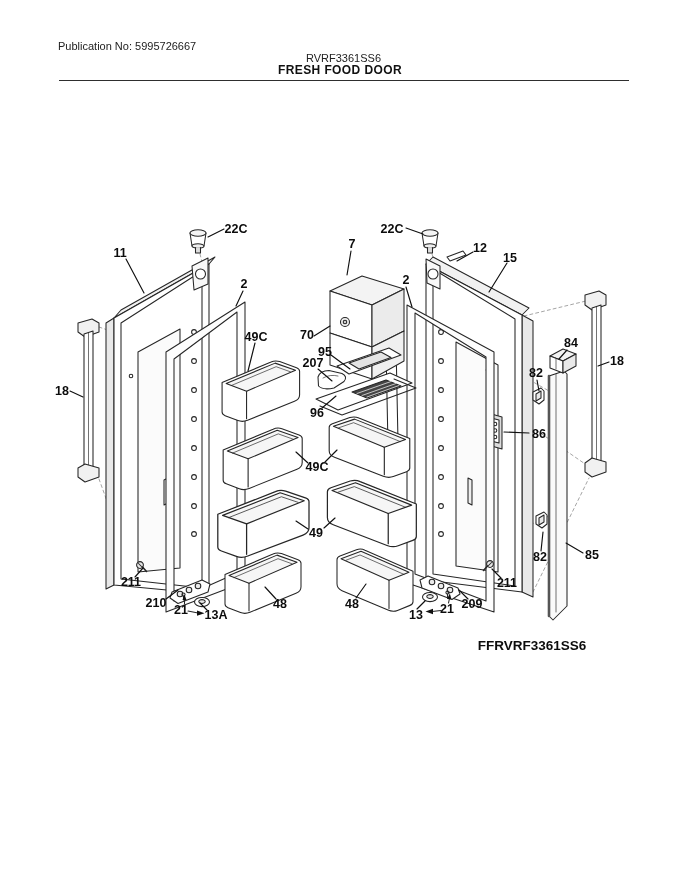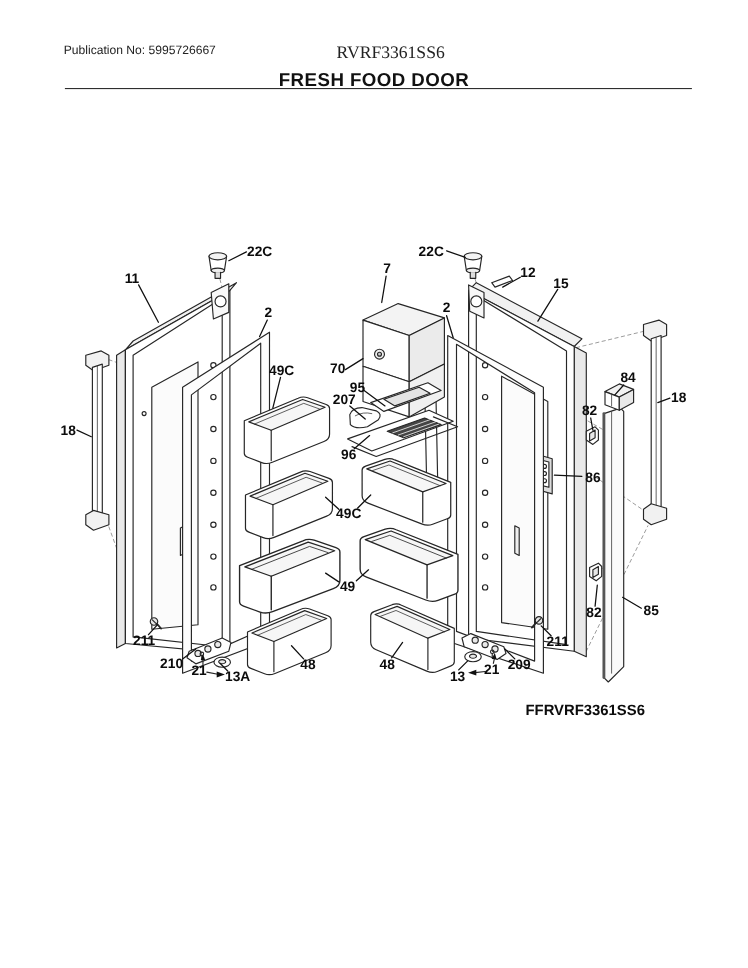--- a/index.html
+++ b/index.html
@@ -1,21 +1,21 @@
 <!DOCTYPE html>
 <html><head>
 <meta charset="utf-8">
 <style>
   html,body{margin:0;padding:0;background:#fff;}
   .page{position:relative;width:680px;height:772px;background:#fff;
         font-family:"Liberation Sans",sans-serif;overflow:hidden;color:#111;}
   .pub-no{position:absolute;left:58px;top:40px;font-size:11px;color:#222;white-space:nowrap;}
-  .model-no{position:absolute;left:306px;top:40px;font-size:16px;color:#222;white-space:nowrap;font-family:Liberation Serif, serif;}
+  .model-no{position:absolute;left:306px;top:52px;font-size:11px;color:#222;white-space:nowrap;}
   .page-title{position:absolute;left:0;right:0;top:63px;text-align:center;
-              font-size:17px;font-weight:bold;letter-spacing:.4px;color:#111;}
+              font-size:12px;font-weight:bold;letter-spacing:.4px;color:#111;}
   .header-rule{position:absolute;left:59px;top:80px;width:570px;height:1.4px;background:#2e2e2e;}
   svg.diagram{position:absolute;left:0;top:0;width:680px;height:880px;}
   svg .ink{stroke:#262626;stroke-width:1.05;fill:none;stroke-linejoin:round;stroke-linecap:round;}
   svg .dash path{stroke:#9b9b9b;stroke-width:.9;stroke-dasharray:3 3;}
   svg .leaders path{stroke:#101010;stroke-width:1.15;}
   svg polygon.arrow{fill:#101010;stroke:none;}
   svg .thin{stroke-width:.65;}
   .plabel{font:bold 12.5px "Liberation Sans",sans-serif;fill:#0c0c0c;text-anchor:middle;stroke:none;}
   .model-code{font:bold 13.5px "Liberation Sans",sans-serif;fill:#0c0c0c;text-anchor:middle;stroke:none;}
   .footer-date{position:absolute;left:58px;top:830px;font-size:13px;font-weight:400;color:#111;z-index:3;text-align:right;}

